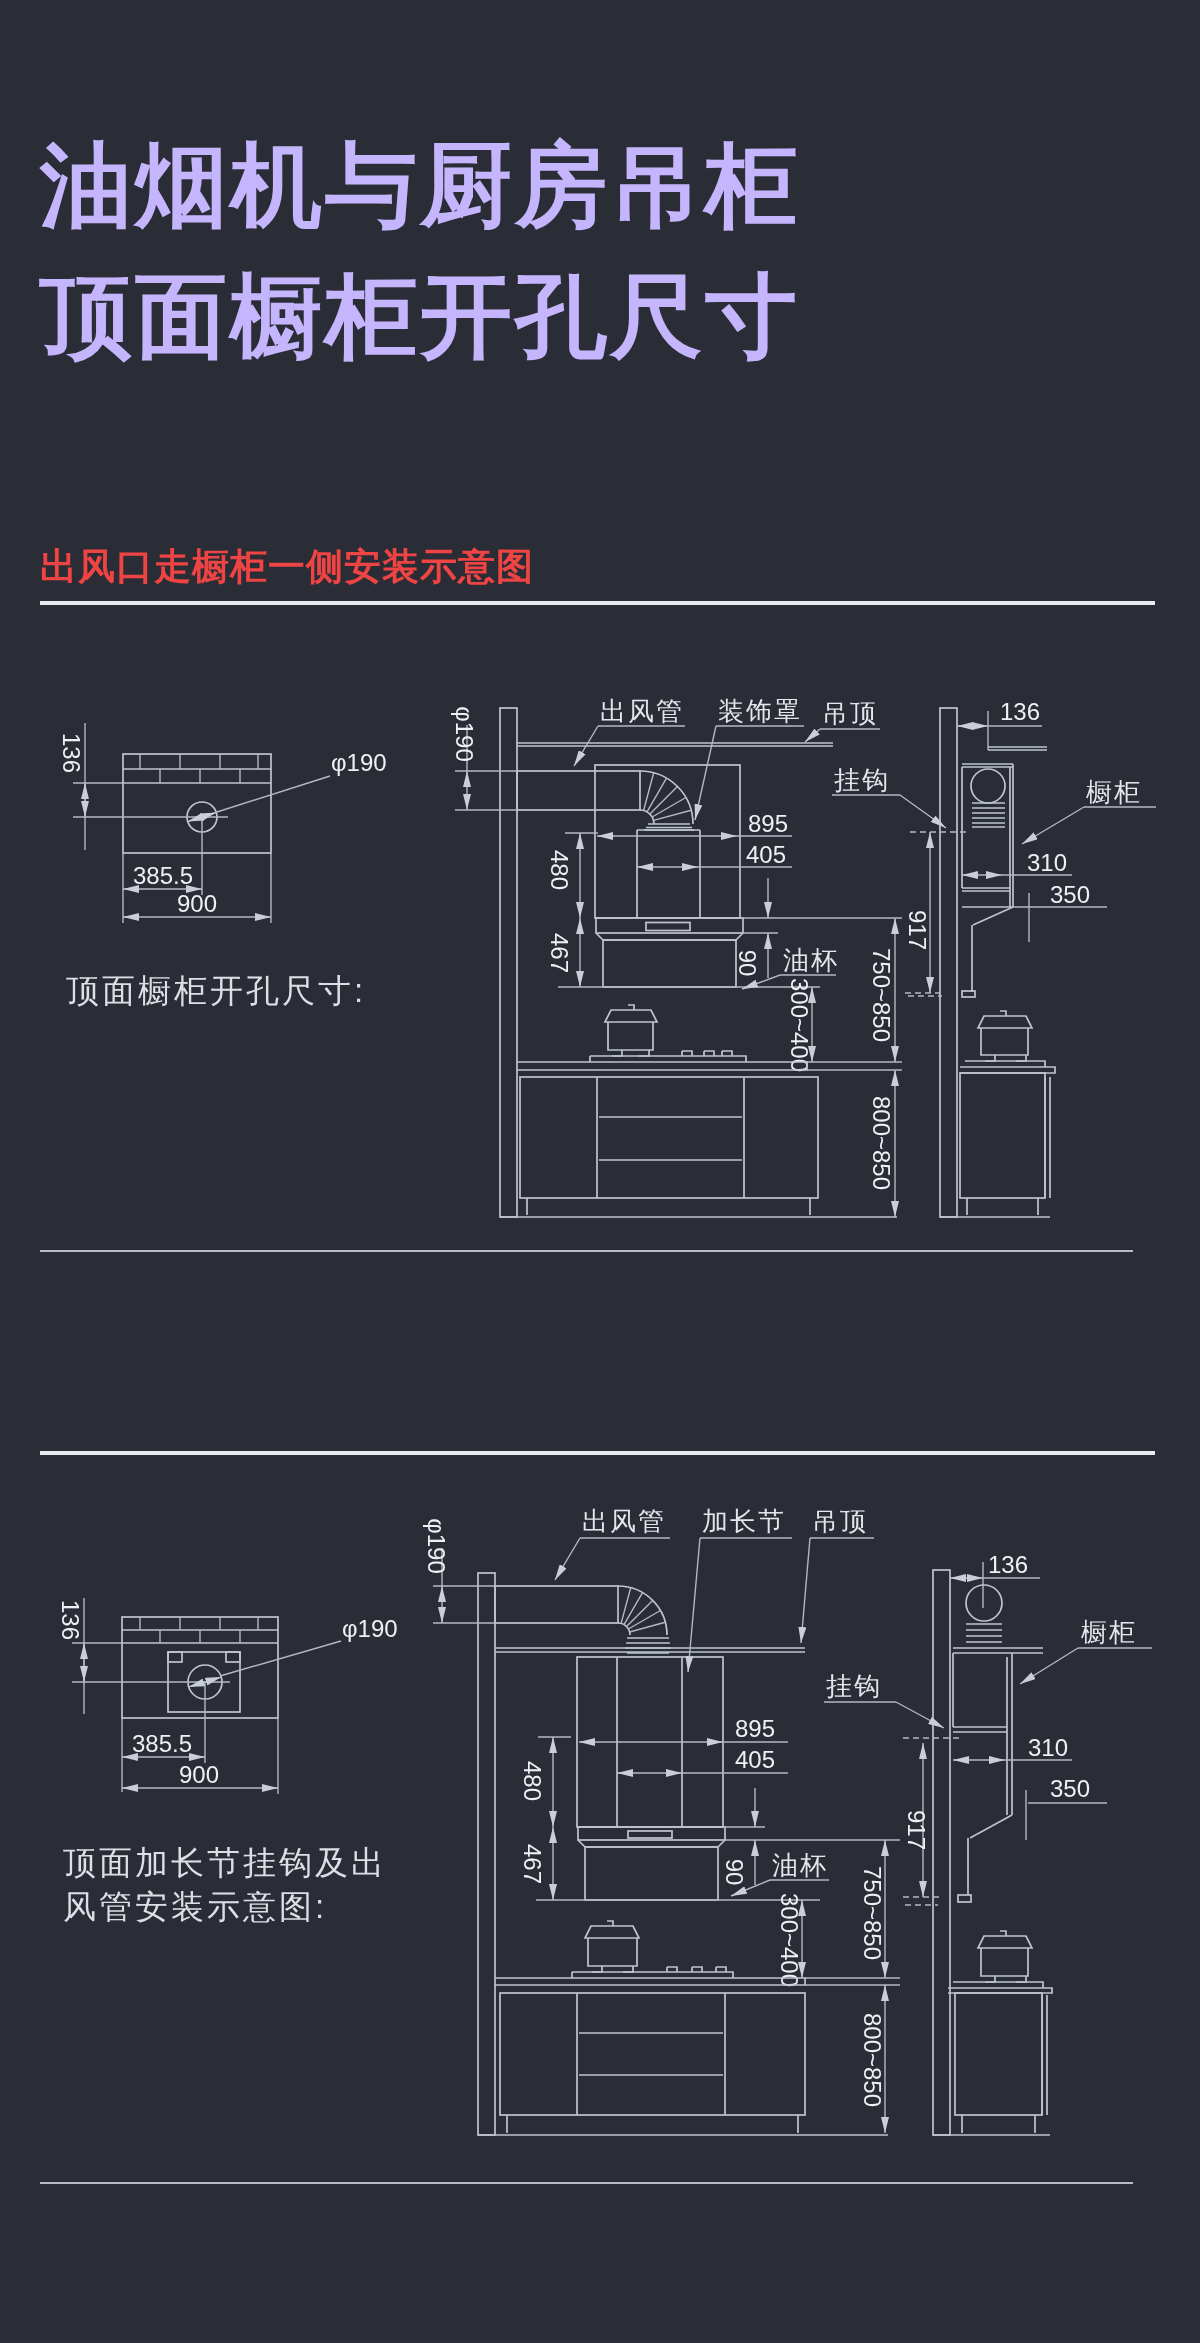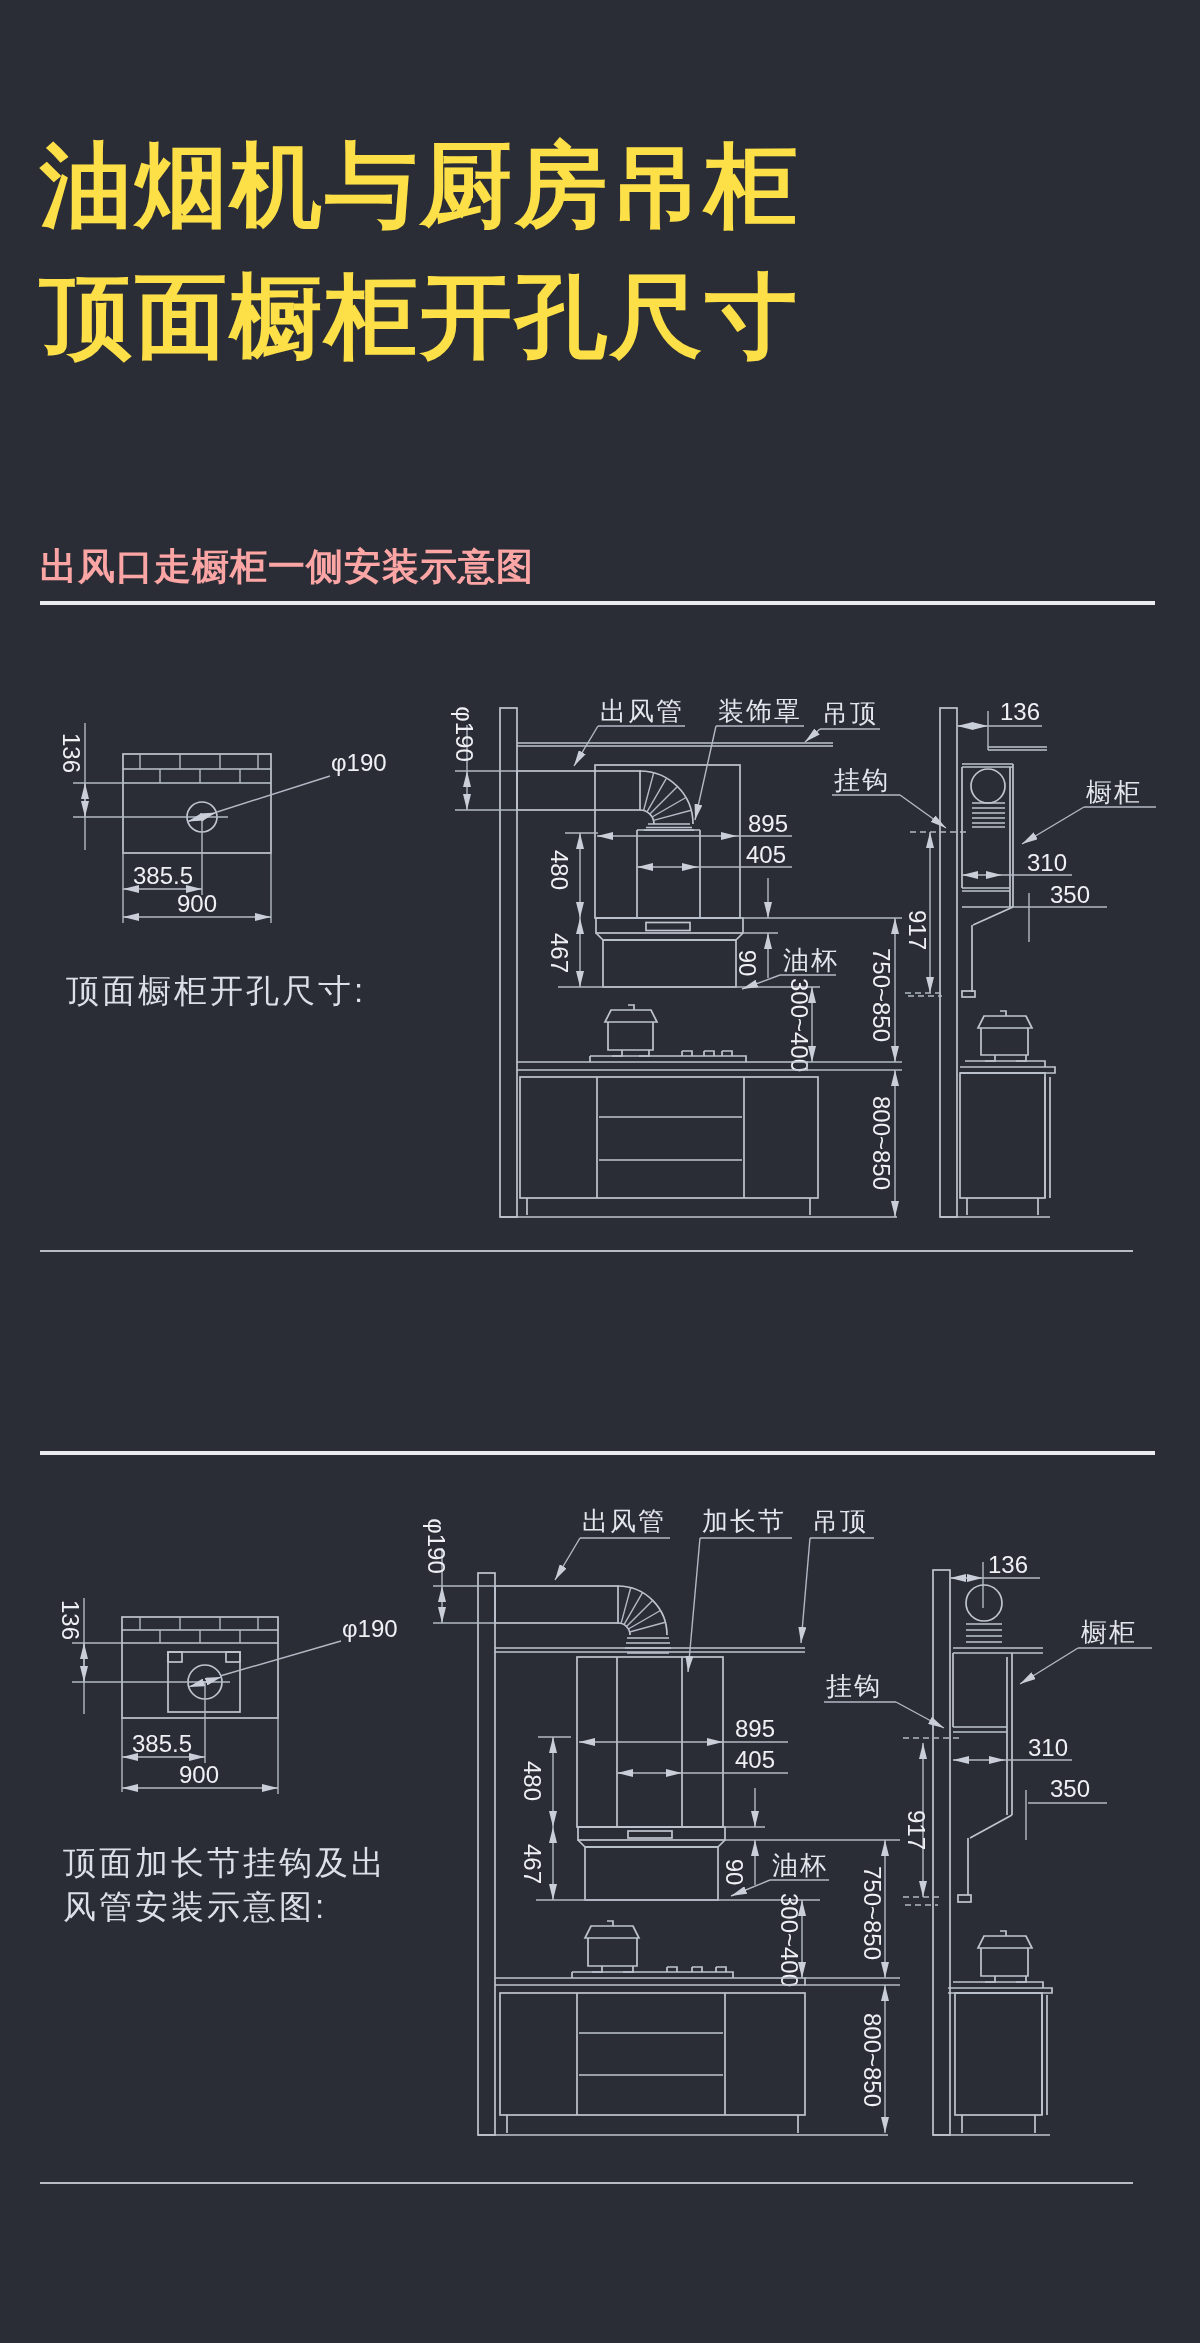--- a/index.html
+++ b/index.html
@@ -1,21 +1,21 @@
 <!DOCTYPE html>
 <html><head>
 <meta charset="utf-8">
 <style>
   html,body{margin:0;padding:0;background:#2a2c36;}
   .page{position:relative;width:1200px;height:2343px;background:#2a2c36;overflow:hidden;
         font-family:"Liberation Sans","DejaVu Sans",sans-serif;}
-  .title{position:absolute;left:40px;top:120px;color:#fde047;font-size:92px;font-weight:bold;
+  .title{position:absolute;left:40px;top:120px;color:#c4b5fd;font-size:92px;font-weight:bold;
          line-height:1.42;letter-spacing:3px;}
   .subtitle{position:absolute;left:42px;top:420px;color:#9ba0a9;font-size:45px;letter-spacing:4px;}
-  .sec-head{position:absolute;left:40px;color:#fca5a5;font-size:37px;font-weight:bold;letter-spacing:1px;margin:0;}
+  .sec-head{position:absolute;left:40px;color:#ef4444;font-size:37px;font-weight:bold;letter-spacing:1px;margin:0;}
   .sec-head.s1{top:542px;}
   .sec-head.s2{top:1392px;}
   .rule{position:absolute;left:40px;width:1115px;height:4px;background:#e9ebef;}
   .rule.s1{top:601px;}
   .rule.s2{top:1451px;}
   .divider{position:absolute;left:40px;width:1093px;height:2px;background:#b6bbc4;}
   .divider.d1{top:1250px;}
   .divider.d2{top:2182px;}
   svg.draw{position:absolute;left:0;}
   

